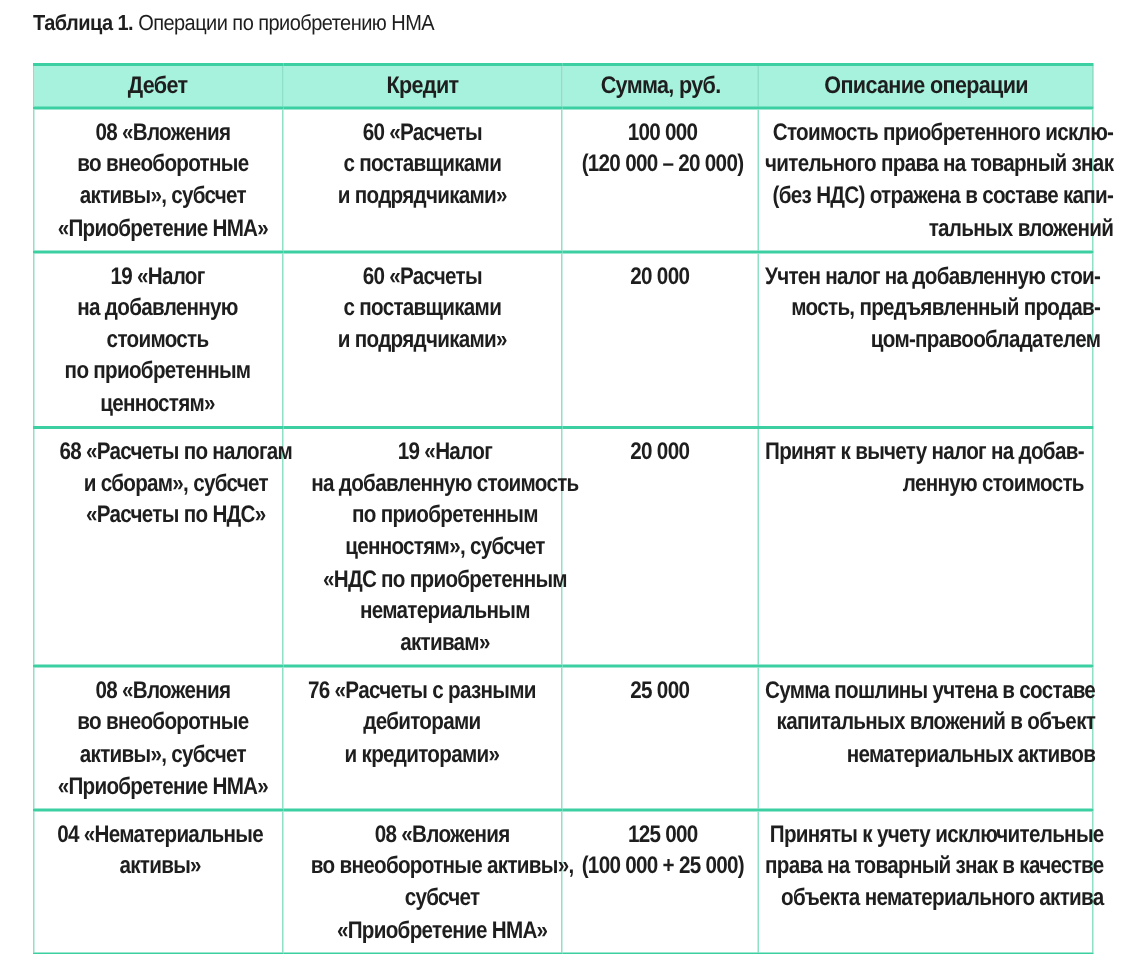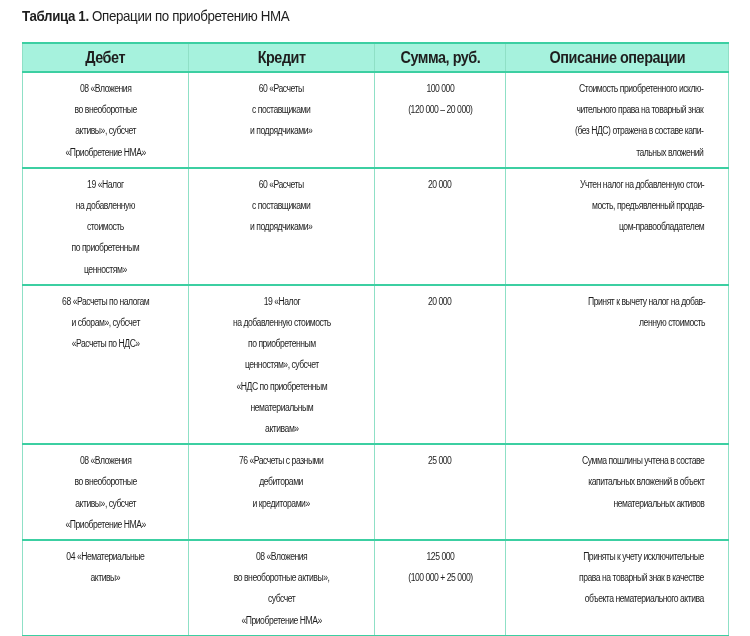--- a/index.html
+++ b/index.html
@@ -47,23 +47,24 @@
       border-bottom: 2px solid #3ccfa2;
       height: 27px;
       font-weight: bold;
       font-size: 16px;
       letter-spacing: -0.5px;
       text-align: center;
       vertical-align: middle;
     }
     table.ops tbody td {
       border-bottom: 2px solid #3ccfa2;
-      font-size: 10px;
+      font-size: 16px;
       line-height: 21.2px;
       letter-spacing: -0.55px;
+      font-weight: bold;
     }
     table.ops tbody td .cell {
       padding: 5px 4px 4px 4px;
       white-space: nowrap;
     }
     td.center .cell { text-align: center; }
     td.left .cell { text-align: right; padding-left: 6px; }
     .line { display: block; }
     .th-text { display: inline-block; transform: scaleX(0.9); }
     .sq { display: inline-block; transform: scaleX(0.86); transform-origin: center top; }

